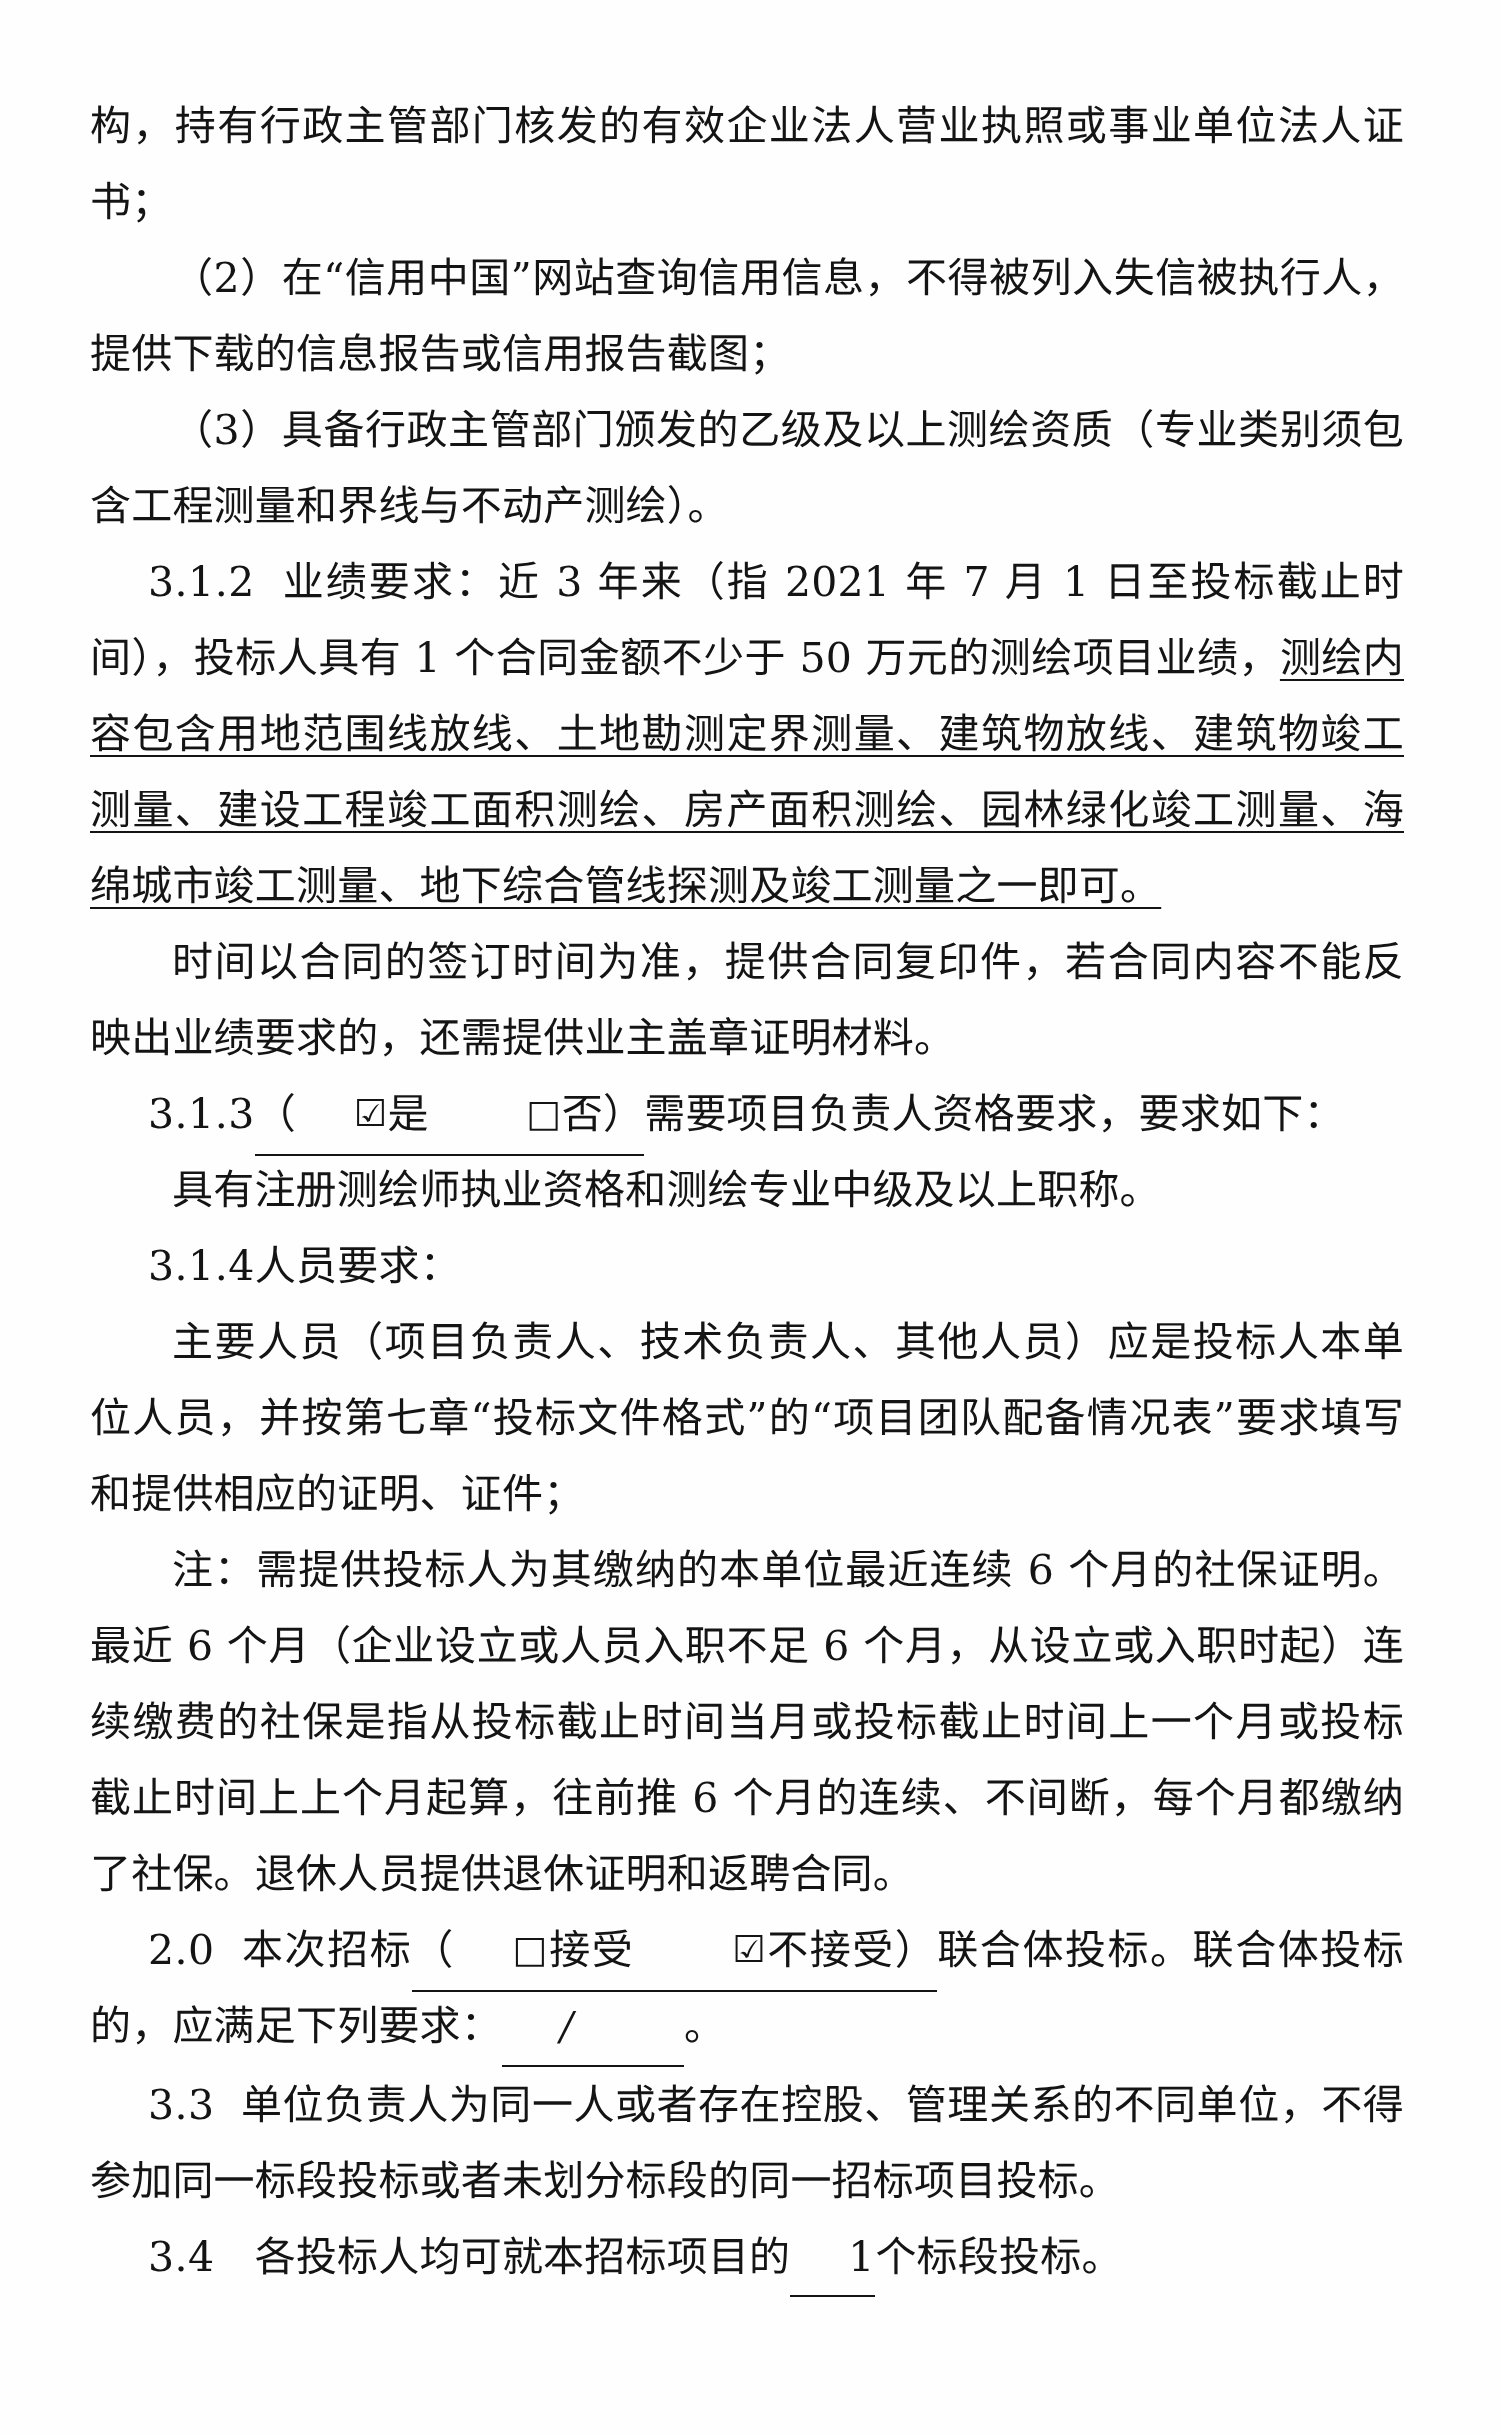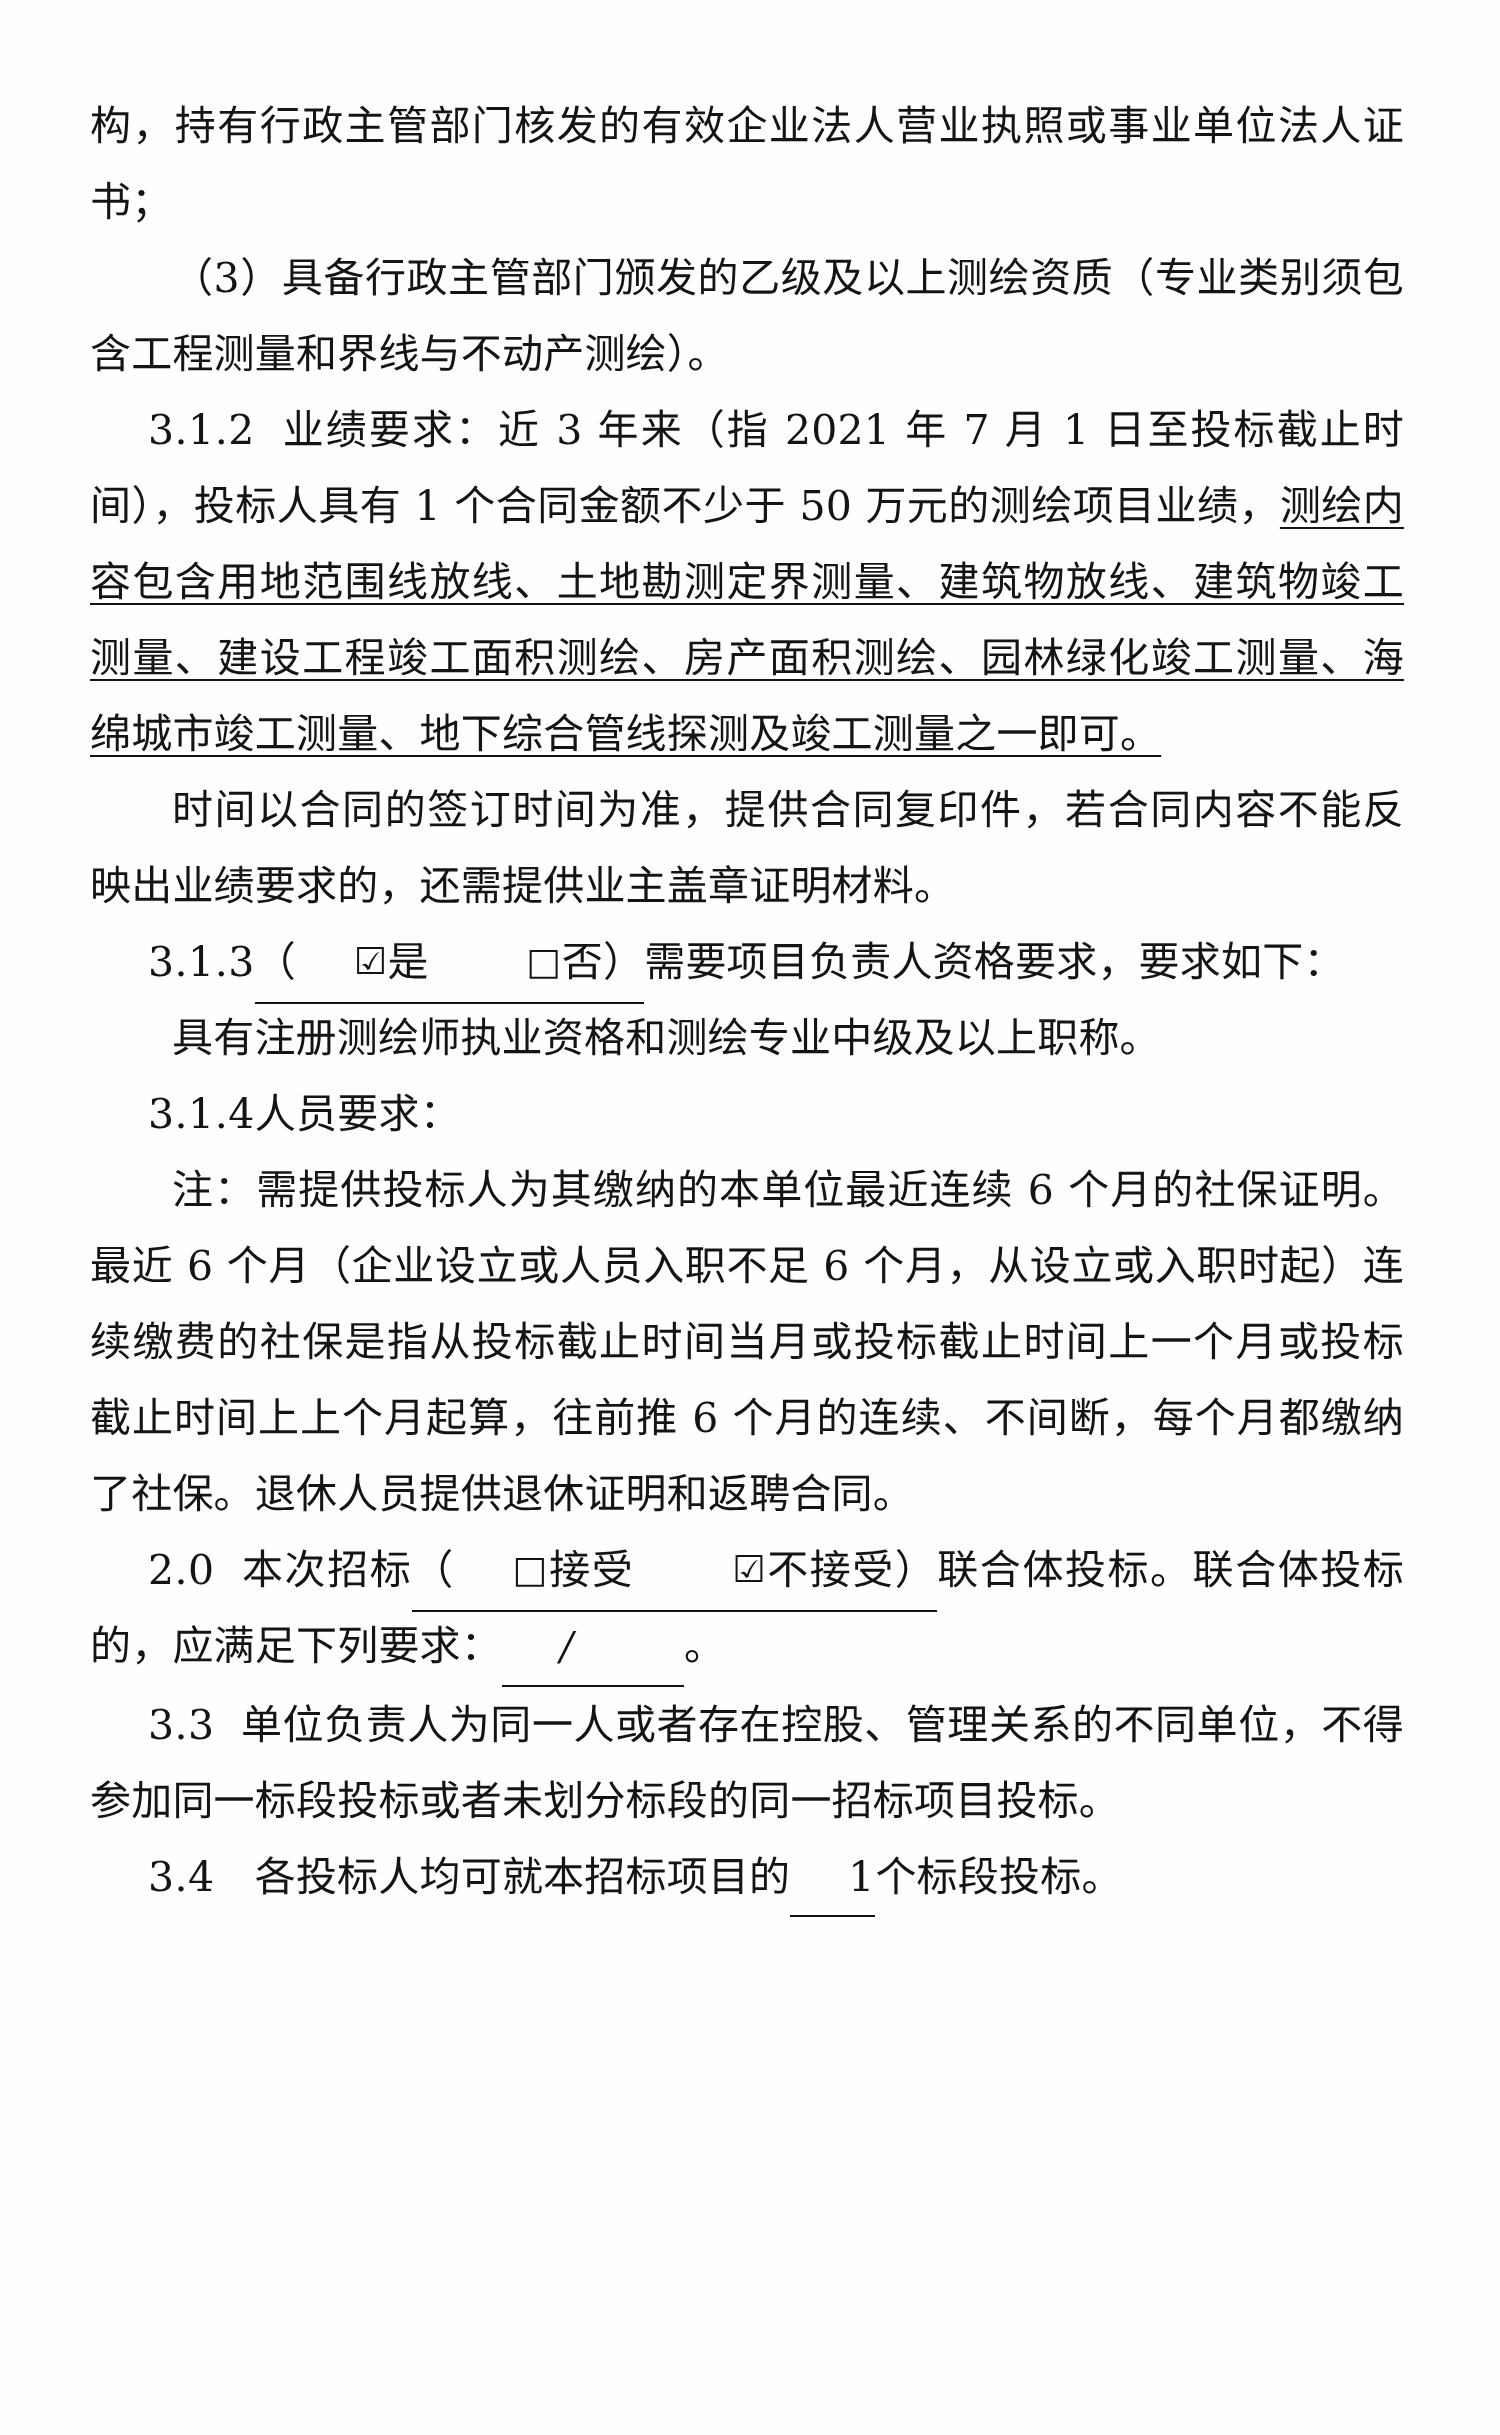--- a/index.html
+++ b/index.html
@@ -91,39 +91,41 @@
   }
 </style>
 </head>
 <body>
 
 <div class="page">
   <div class="doc-body">
 
     <p class="para noindent">构，持有行政主管部门核发的有效企业法人营业执照或事业单位法人证书；</p>
 
+    <p class="para indent2">（2）在“信用中国”网站查询信用信息，不得被列入失信被执行人，提供下载的信息报告或信用报告截图；</p>
 
     <p class="para indent2">（3）具备行政主管部门颁发的乙级及以上测绘资质（专业类别须包含工程测量和界线与不动产测绘）。</p>
 
     <p class="para indent-sec">
       <span class="sec-no">3.1.2</span><span class="gap-sm"></span><span>业绩要求：近 3 年来（指 2021 年 7 月 1 日至投标截止时间），投标人具有 1 个合同金额不少于 50 万元的测绘项目业绩，</span><span class="u">测绘内容包含用地范围线放线、土地勘测定界测量、建筑物放线、建筑物竣工测量、建设工程竣工面积测绘、房产面积测绘、园林绿化竣工测量、海绵城市竣工测量、地下综合管线探测及竣工测量之一即可。</span>
     </p>
 
     <p class="para indent2">时间以合同的签订时间为准，提供合同复印件，若合同内容不能反映出业绩要求的，还需提供业主盖章证明材料。</p>
 
     <p class="para indent-sec">
       <span class="sec-no">3.1.3</span><span class="u-seg">（<span class="cb">☑</span><span>是</span><span class="gap-md"></span><span class="cb">□</span><span>否</span>）</span><span>需要项目负责人资格要求，要求如下：</span>
     </p>
 
     <p class="para indent2">具有注册测绘师执业资格和测绘专业中级及以上职称。</p>
 
     <p class="para indent-sec">
       <span class="sec-no">3.1.4</span><span>人员要求：</span>
     </p>
 
+    <p class="para indent2">主要人员（项目负责人、技术负责人、其他人员）应是投标人本单位人员，并按第七章“投标文件格式”的“项目团队配备情况表”要求填写和提供相应的证明、证件；</p>
 
     <p class="para indent2">注：需提供投标人为其缴纳的本单位最近连续 6 个月的社保证明。最近 6 个月（企业设立或人员入职不足 6 个月，从设立或入职时起）连续缴费的社保是指从投标截止时间当月或投标截止时间上一个月或投标截止时间上上个月起算，往前推 6 个月的连续、不间断，每个月都缴纳了社保。退休人员提供退休证明和返聘合同。</p>
 
     <p class="para indent-sec">
       <span class="sec-no">2.0</span><span class="gap-sm"></span><span>本次招标</span><span class="u-seg">（<span class="cb">□</span><span>接受</span><span class="gap-md"></span><span class="cb">☑</span><span>不接受</span>）</span><span>联合体投标。联合体投标的，应满足下列要求：</span><span class="slash-blank">/</span><span>。</span>
     </p>
 
     <p class="para indent-sec">
       <span class="sec-no">3.3</span><span class="gap-sm"></span><span>单位负责人为同一人或者存在控股、管理关系的不同单位，不得参加同一标段投标或者未划分标段的同一招标项目投标。</span>
     </p>

